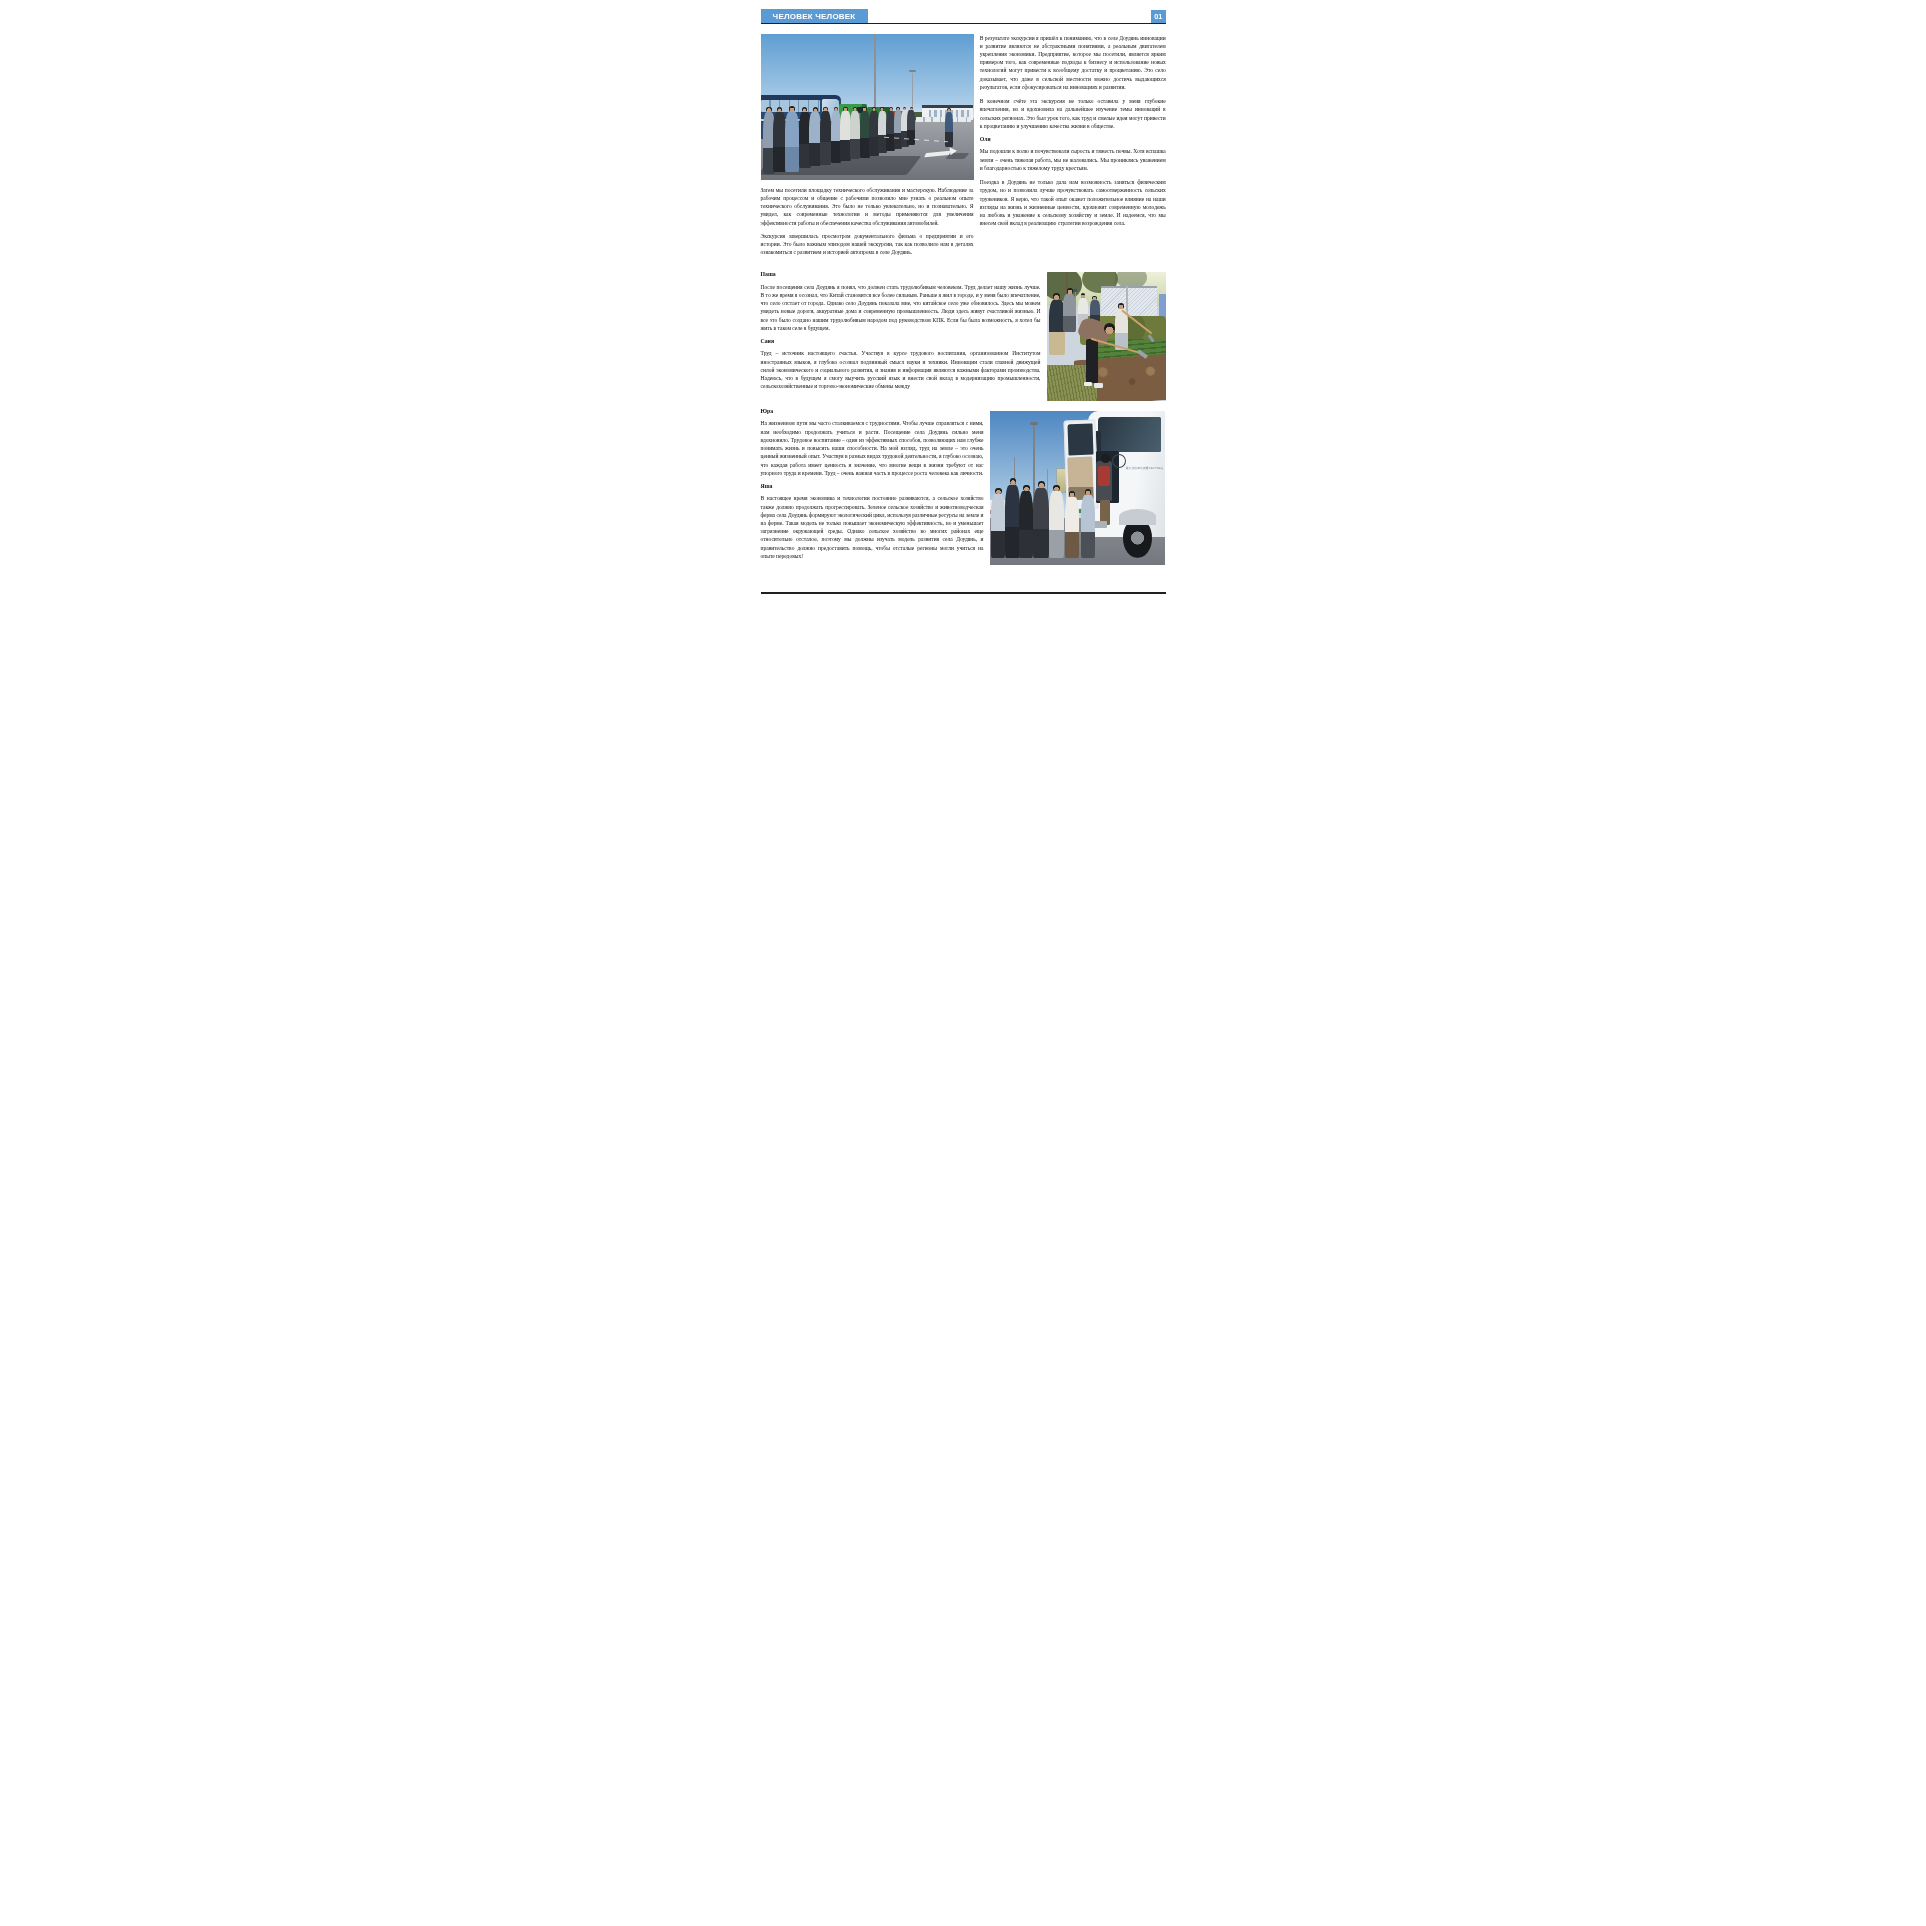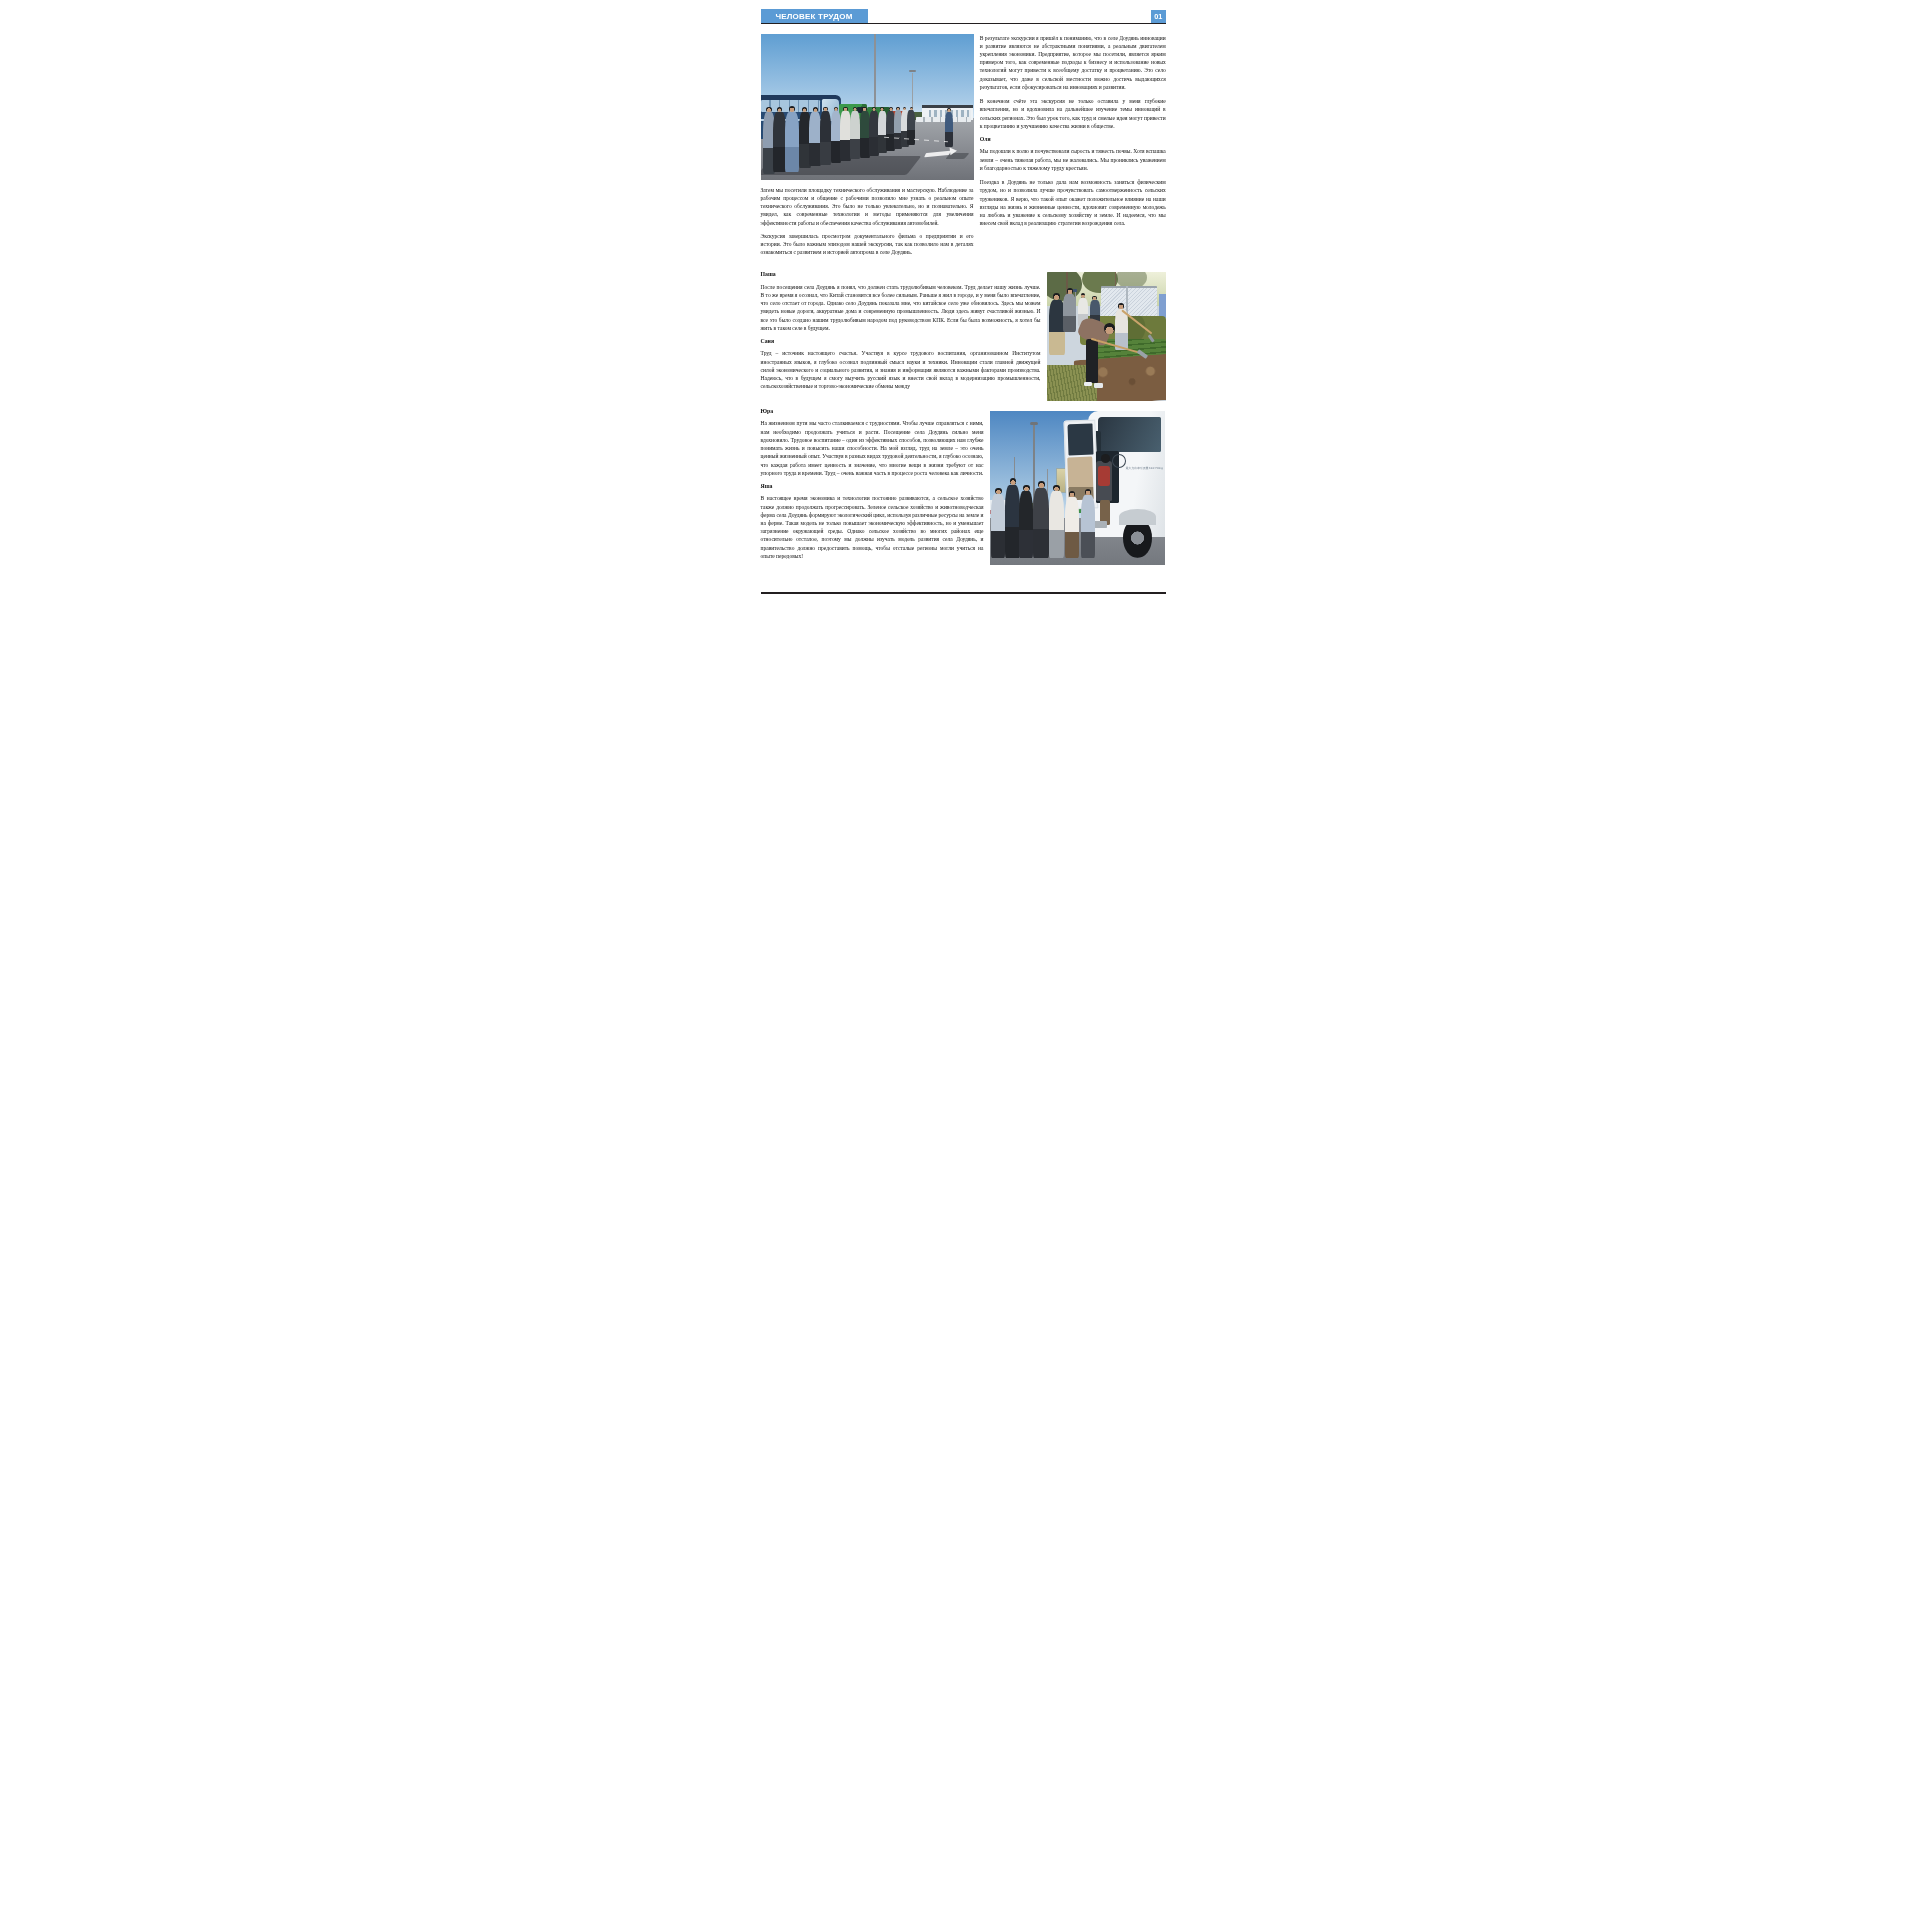--- a/index.html
+++ b/index.html
@@ -51,21 +51,21 @@
   .bus-text{position:absolute;left:2.3px;top:96px;font-size:3.5px;color:#f2f6fa;
             font-family:"DejaVu Sans",sans-serif;letter-spacing:0.8px;opacity:.9;}
 </style>
 </head>
 <body>
 
 <div class="page">
   <div class="inner">
 
     <div class="hdr">
-      <div class="title-box">ЧЕЛОВЕК ТРУДОМ ТРУДОМ</div>
+      <div class="title-box">ЧЕЛОВЕК ЧЕЛОВЕК ВЕЛИК</div>
       <div class="page-num">01</div>
       <div class="rule"></div>
     </div>
 
     <div class="row row-a">
       <div class="col-left">
 
         <div class="photo photo1" aria-label="Группа студентов выстроилась в ряд на парковке перед синим автобусом и зелёными грузовиками; справа стоит сопровождающий">
           <i class="s" style="left:0;top:0;width:100%;height:60%;background:linear-gradient(#5f9ed2,#a9cbe7 78%,#d9e7f2);"></i>
           <i class="s" style="left:0;top:58%;width:100%;height:42%;background:linear-gradient(#a2a6ab,#84878d 60%,#6f7278);"></i>

